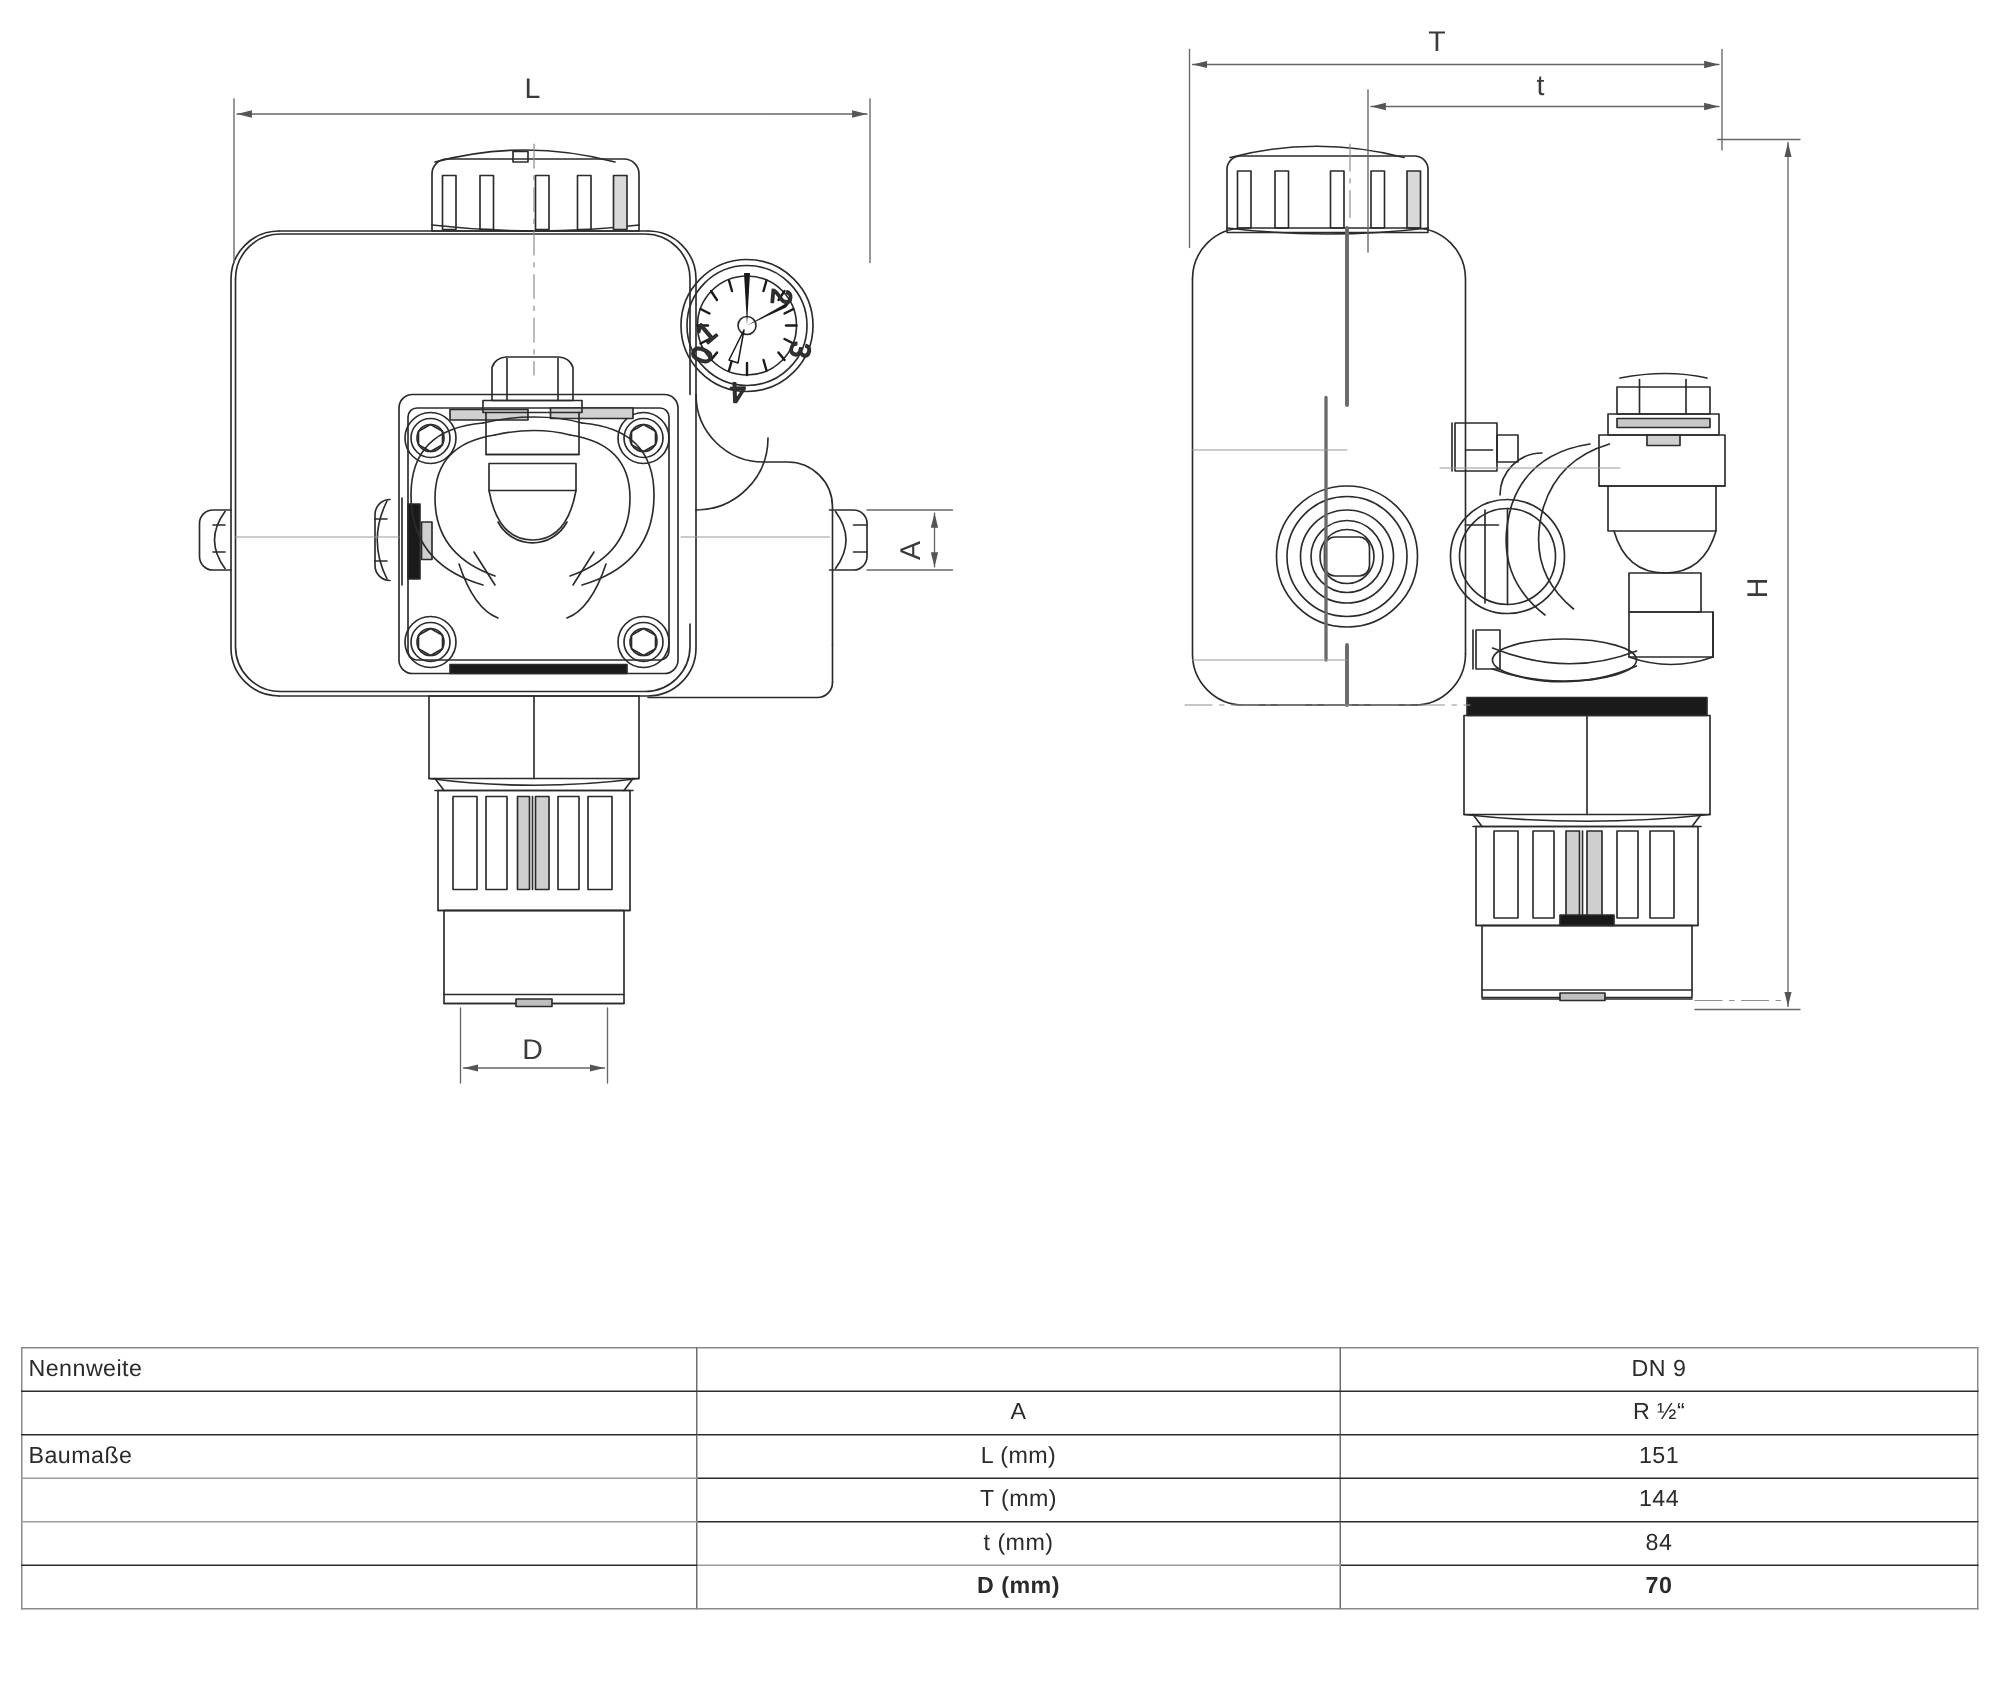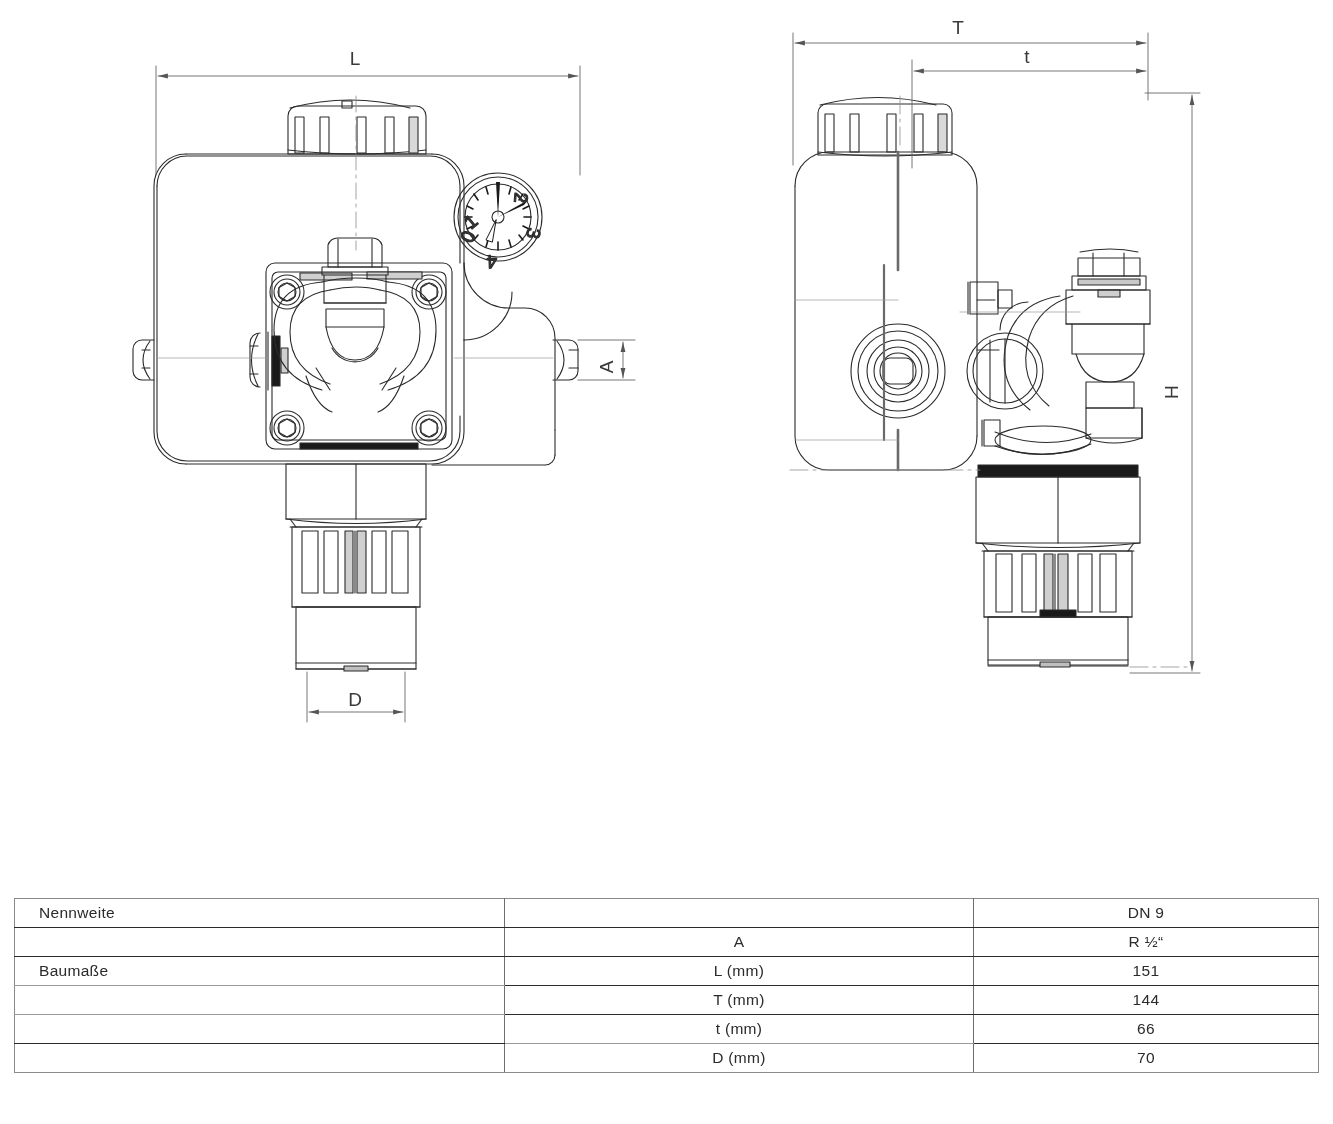--- a/index.html
+++ b/index.html
@@ -31,26 +31,26 @@
   table.spec {
     border-collapse: collapse;
     width: 100%;
     table-layout: fixed;
   }
   table.spec td {
     height: 28px;
     font-size: 15.5px;
     font-family: "Liberation Sans", sans-serif;
     color: #2b2b2b;
-    padding: 0 24px;
+    padding: 0 4px;
     border-bottom: 1.6px solid #2b2b2b;
     letter-spacing: 0.3px;
   }
   table.spec tr:first-child td { border-top: 1.6px solid #8a8a8a; }
-  table.spec tr:last-child td { border-bottom: 1.6px solid #8a8a8a; }
+  table.spec tr:last-child td { border-bottom: 1.6px solid #8a8a8a; font-weight: bold; }
   td.c-label  { width: 441px; text-align: left;   border-right: 1.6px solid #6e6e6e; }
   td.c-dim    { width: 420px; text-align: center; border-right: 1.6px solid #6e6e6e; }
   td.c-value  { text-align: center; }
   td.c-label:first-child { border-left: 1.6px solid #8a8a8a; }
   td.c-value { border-right: 1.6px solid #8a8a8a; }
   .thin-rule { border-bottom-color: #9b9b9b !important; border-bottom-width: 1.3px !important; }
   .dimtext {
     font-size: 19px;
     fill: #3a3a3a;
     font-family: "Liberation Sans", sans-serif;
@@ -418,21 +418,21 @@
         <td class="c-value">151</td>
       </tr>
       <tr>
         <td class="c-label thin-rule"></td>
         <td class="c-dim">T (mm)</td>
         <td class="c-value">144</td>
       </tr>
       <tr>
         <td class="c-label"></td>
         <td class="c-dim thin-rule">t (mm)</td>
-        <td class="c-value">66</td>
+        <td class="c-value">84</td>
       </tr>
       <tr>
         <td class="c-label"></td>
         <td class="c-dim">D (mm)</td>
         <td class="c-value">70</td>
       </tr>
     </tbody>
   </table>
 </div>
 

